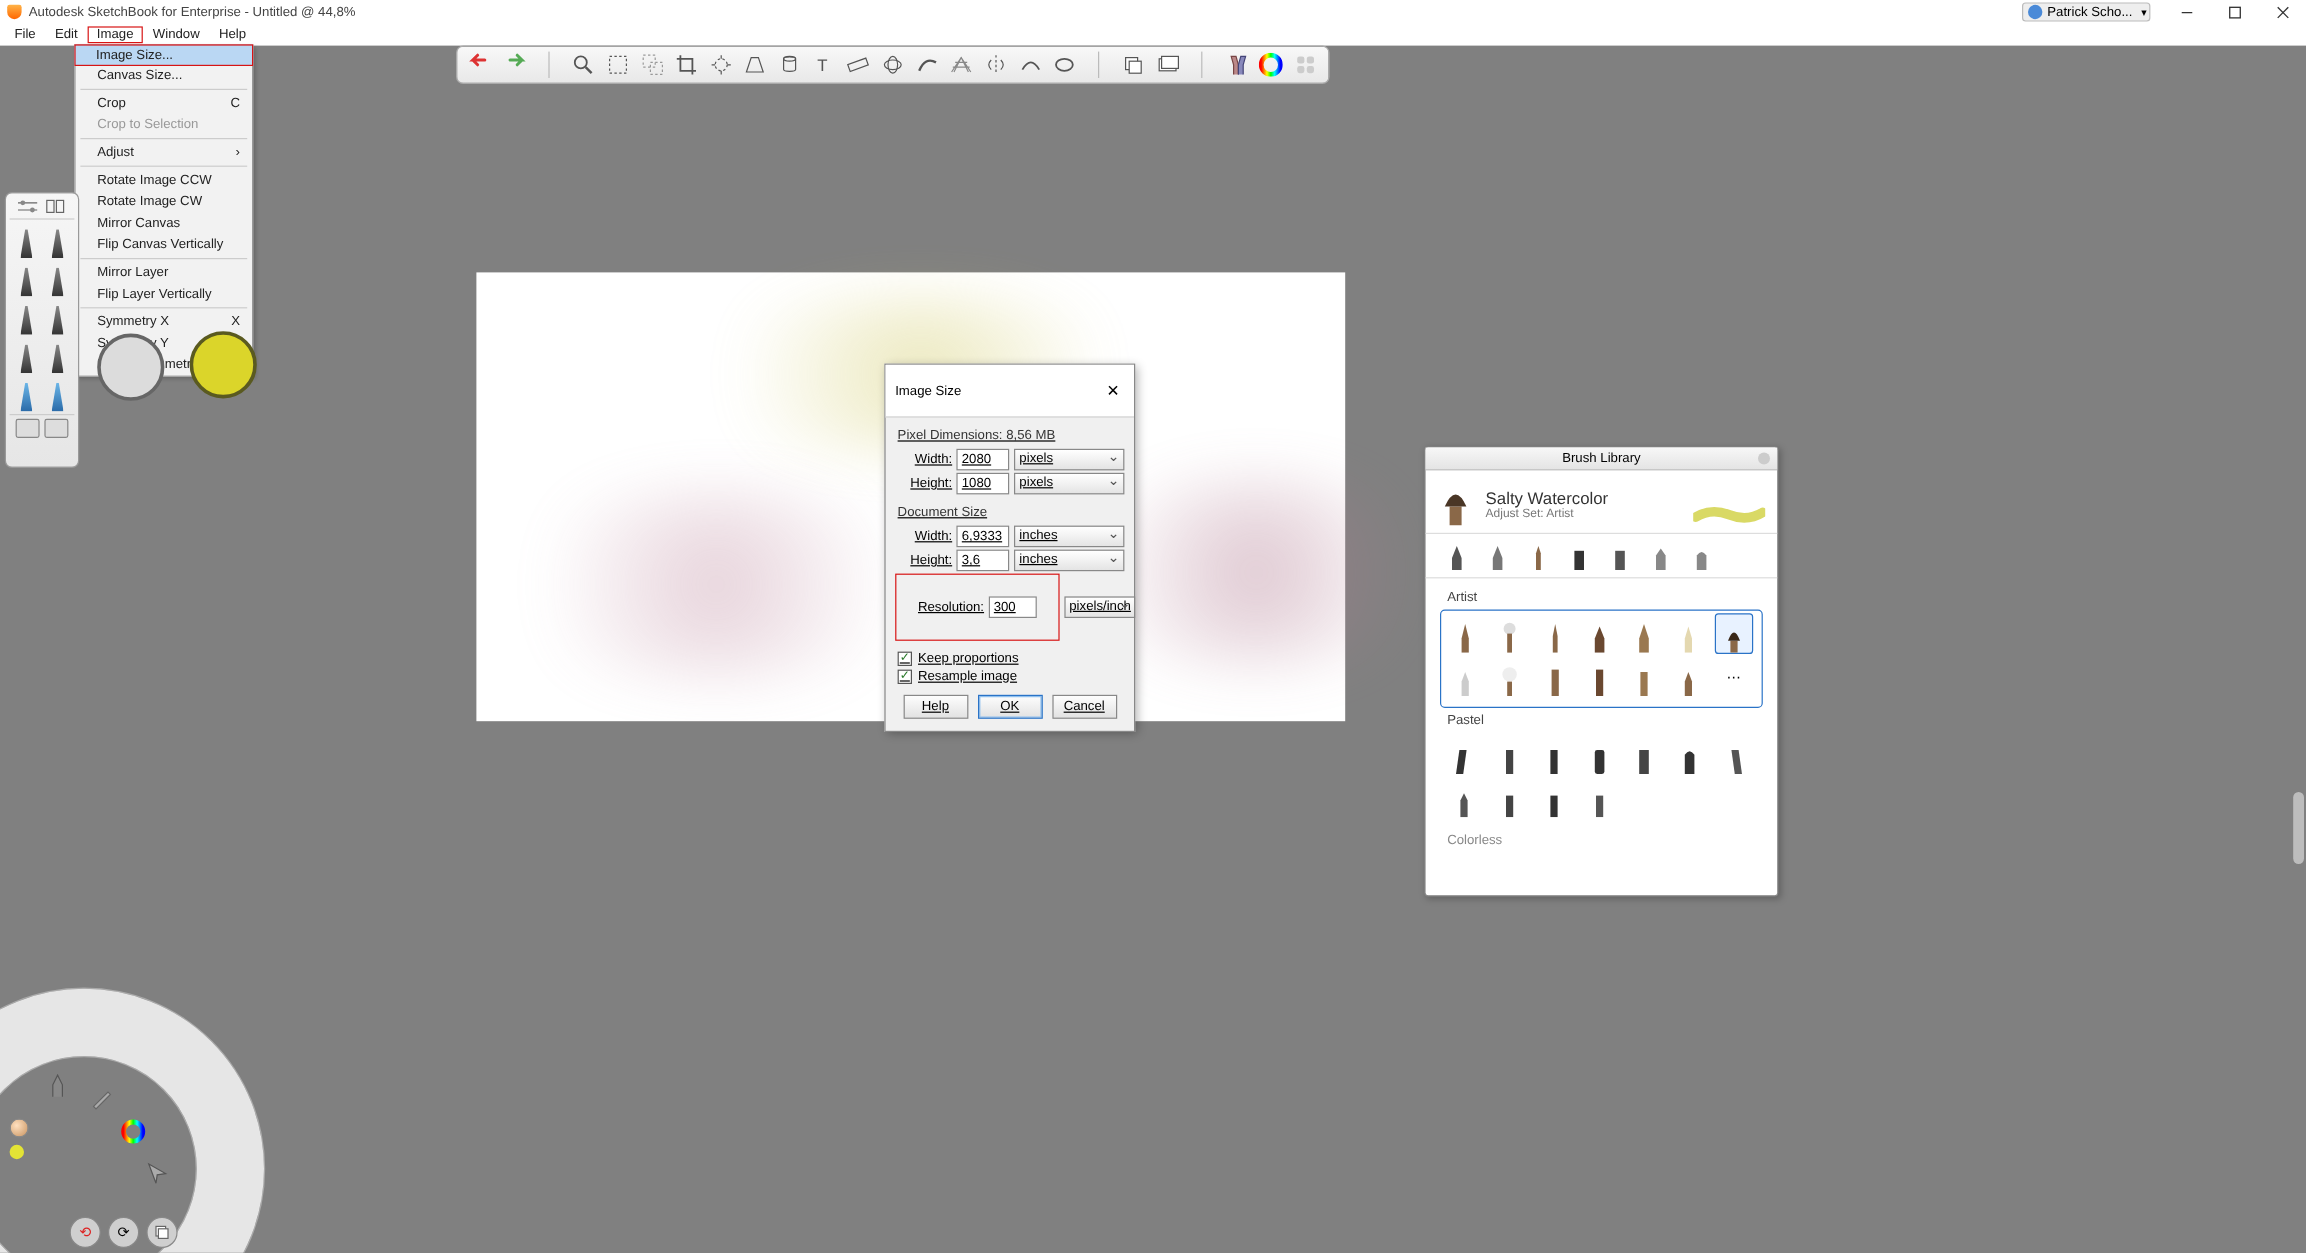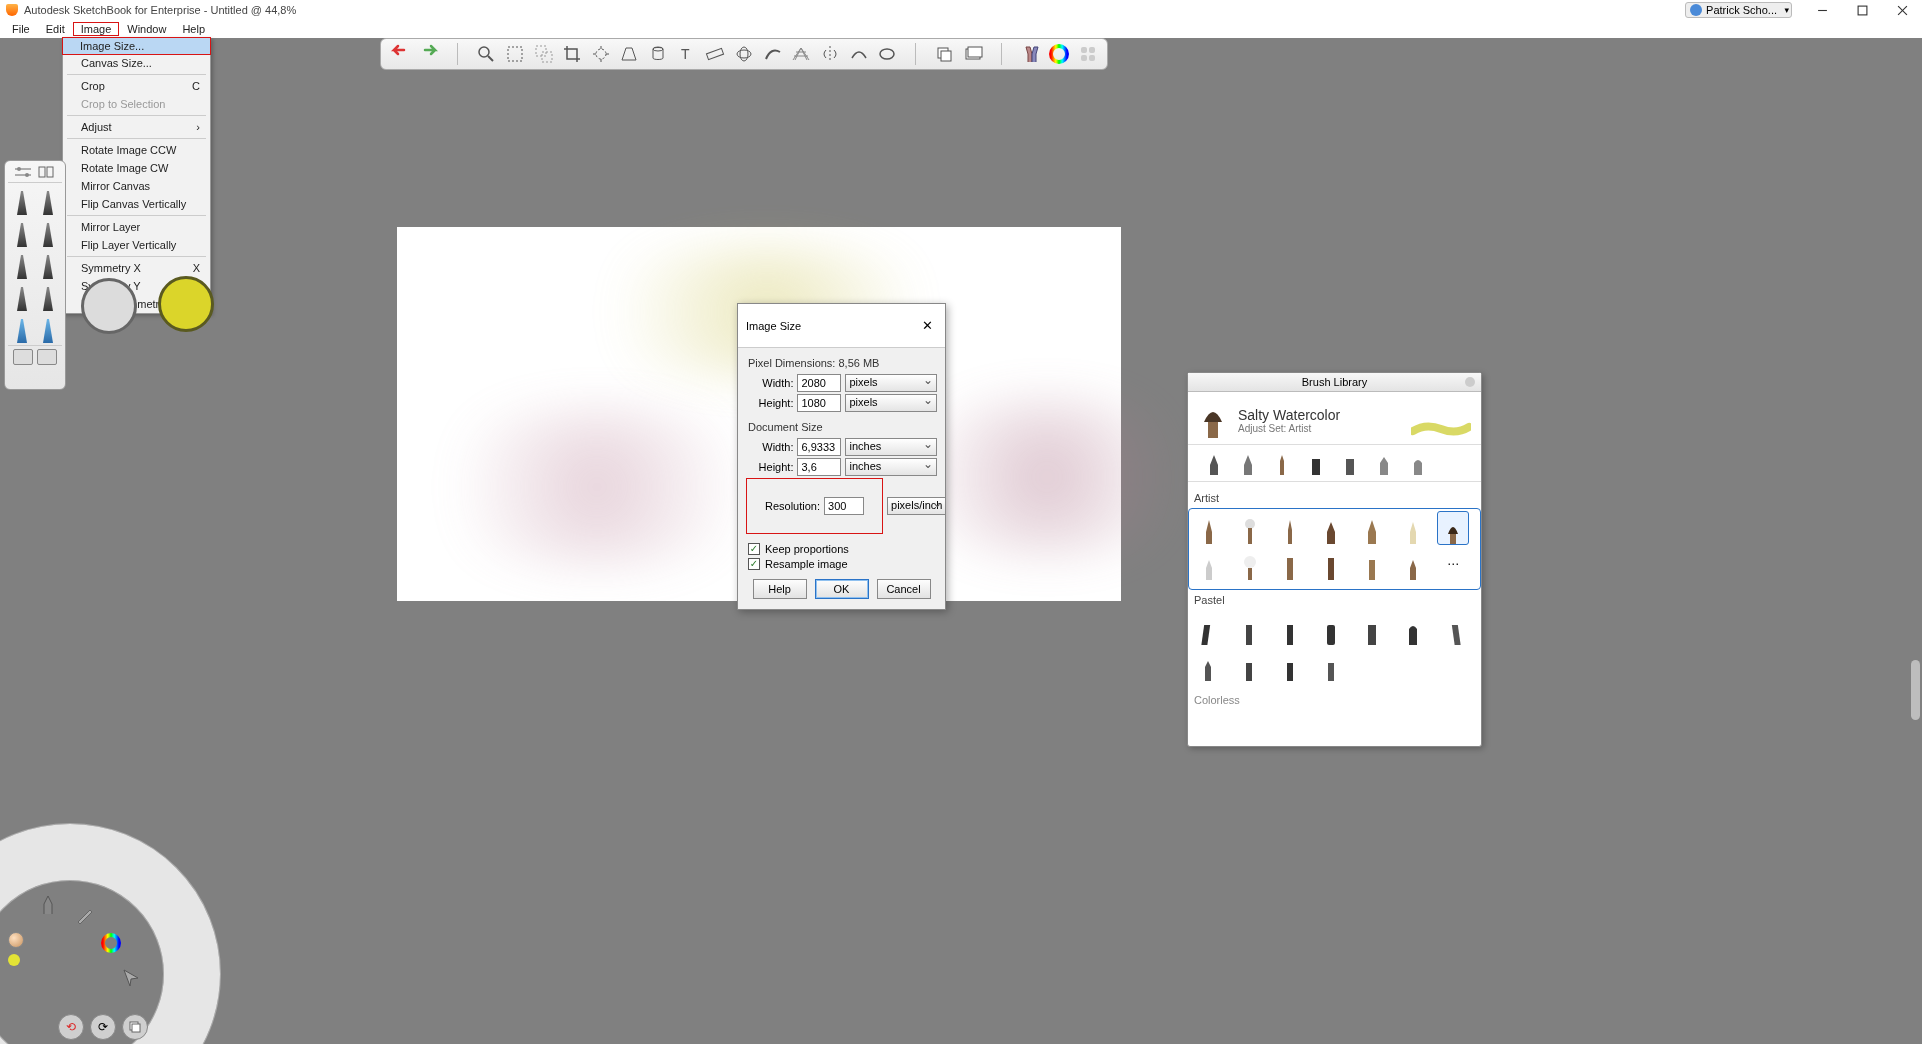--- a/index.html
+++ b/index.html
@@ -64,21 +64,21 @@
 .lg-head { position:absolute; top:58px; left:8px; width:16px; height:16px; border-radius:50%; background:radial-gradient(circle at 35% 35%,#ffe0c0,#c8935f); border:1px solid #888; }
 .lg-ydot { position:absolute; top:80px; left:8px; width:12px; height:12px; border-radius:50%; background:#e3e335; }
 .lg-bot { position:absolute; bottom:4px; left:58px; display:flex; gap:6px; }
 .lg-bot .cir { width:26px; height:26px; border-radius:50%; background:#cfcfcf; border:1px solid #888; display:flex; align-items:center; justify-content:center; }
 .lg-bot .cir.red { color:#d22; }
 
 
 .dialog { position:absolute; top:303px; left:737px; width:209px; background:#f0f0f0; border:1px solid #888; box-shadow:2px 2px 8px rgba(0,0,0,.3); font-size:11px; }
 .dlg-tb { display:flex; align-items:center; justify-content:space-between; padding:14px 8px; background:#fff; border-bottom:1px solid #ccc; }
 .dlg-x { font-size:13px; padding:0 4px; }
-.dlg-body { padding:6px 8px 8px; }
+.dlg-body { padding:6px 8px 8px;text-decoration:underline; }
 .sect { font-size:11px; color:#333; padding:3px 2px; }
 .frow { display:flex; align-items:center; gap:4px; margin:2px 0; }
 .frow .lab { width:50px; text-align:right; font-size:11px; }
 .frow input[type=text] { width:44px; height:18px; border:1px solid #888; padding:1px 3px; font-size:11px; background:#fff; }
 .frow .sel { width:96px; height:18px; border:1px solid #888; background:linear-gradient(#fff,#e4e4e4); font-size:11px; padding:1px 3px; position:relative; }
 .frow .sel::after { content:"⌄"; position:absolute; right:3px; top:-2px; font-size:12px; color:#555; }
 .hl-red-wrap { border:1.5px solid #d81414; padding:18px; display:flex; align-items:center; gap:4px; }
 .chk { display:flex; align-items:center; gap:5px; margin:3px 2px; font-size:11px; }
 .chk .box { width:12px; height:12px; border:1px solid #555; background:#fff; display:flex; align-items:center; justify-content:center; color:#2a7a2a; font-size:10px; line-height:1; }
 .dlg-btns { display:flex; gap:8px; justify-content:center; padding:6px 4px 2px; }
@@ -89,21 +89,21 @@
 .brushlib { position:absolute; top:372px; left:1187px; width:295px; height:375px; background:#fff; border:1px solid #888; border-radius:3px; box-shadow:2px 2px 6px rgba(0,0,0,.25); display:flex; flex-direction:column; }
 .bl-tb { background:linear-gradient(#f7f7f7,#e4e4e4); border-bottom:1px solid #bbb; text-align:center; font-size:11px; padding:3px; position:relative; }
 .bl-tb .dot { position:absolute; right:6px; top:4px; width:10px; height:10px; background:#ccc; border-radius:50%; }
 .bl-hdr { display:flex; align-items:center; padding:10px 10px 6px; gap:10px; }
 .bl-hdr .big { width:30px; height:36px; }
 .bl-name { font-size:14px; color:#333; }
 .bl-sub { font-size:10px; color:#777; }
 .bl-stroke { position:absolute; right:10px; top:48px; width:60px; height:16px; }
 .bl-cats { display:flex; gap:10px; padding:6px 14px; border-top:1px solid #ddd; border-bottom:1px solid #ddd; }
 .cat { width:24px; height:24px; display:flex; align-items:flex-end; justify-content:center; }
-.bl-scroll { overflow-y:auto; flex:1; padding:6px 0 0; }
+.bl-scroll { overflow-y:auto; flex:1; padding:6px 12px 0; }
 .bl-sect-t { font-size:11px; color:#444; padding:4px 6px; }
 .bl-grid { display:grid; grid-template-columns:repeat(7,1fr); gap:2px; padding:2px 4px 8px; border-radius:4px; }
 .bl-grid.boxed { border:1px solid #2a73c7; }
 .bcell { width:32px; height:34px; display:flex; align-items:flex-end; justify-content:center; border:1px solid transparent; border-radius:3px; }
 .bcell.sel { border:1px solid #2a73c7; background:#e8f2ff; }
 .tip { width:14px; height:26px; }
 
 
 .app-sb { position:absolute; right:2px; top:360px; width:9px; height:370px; background:transparent; }
 .app-sb .th { position:absolute; top:300px; width:9px; height:60px; background:#bdbdbd; border-radius:5px; }

